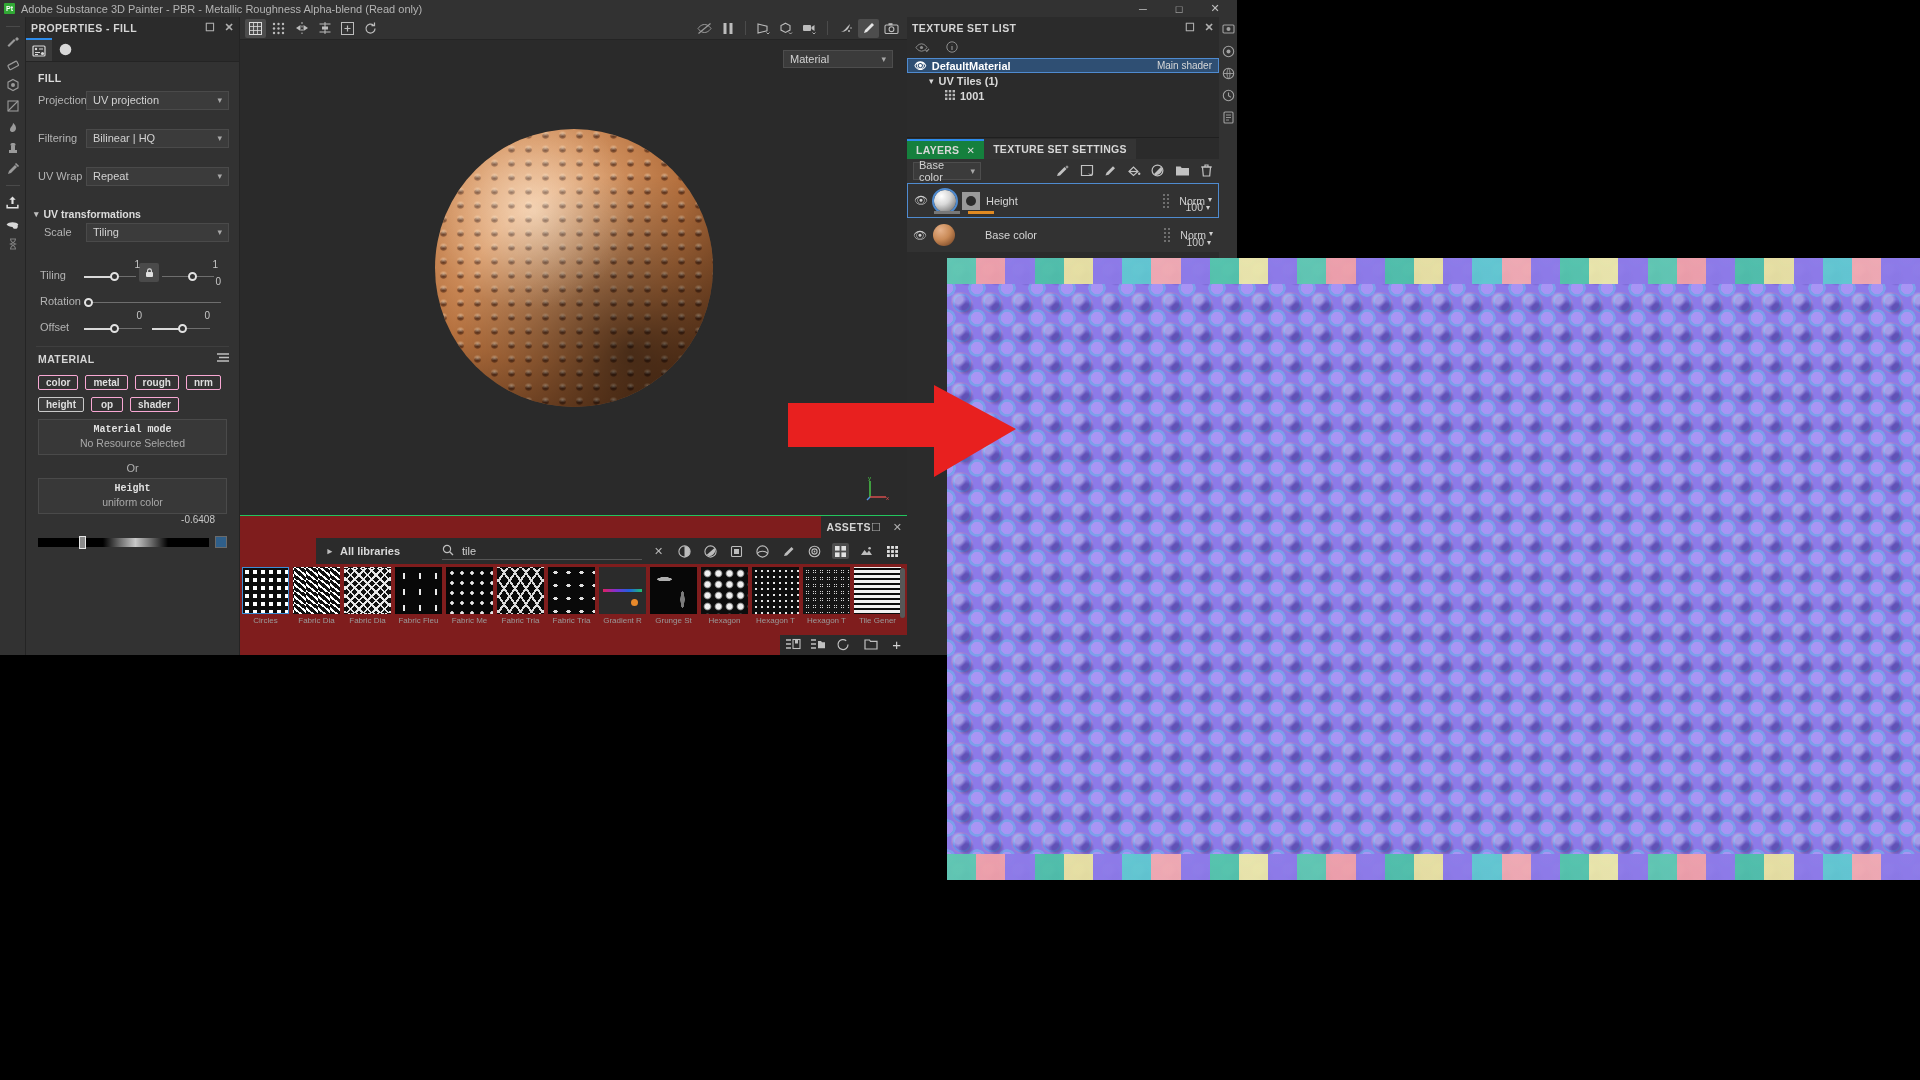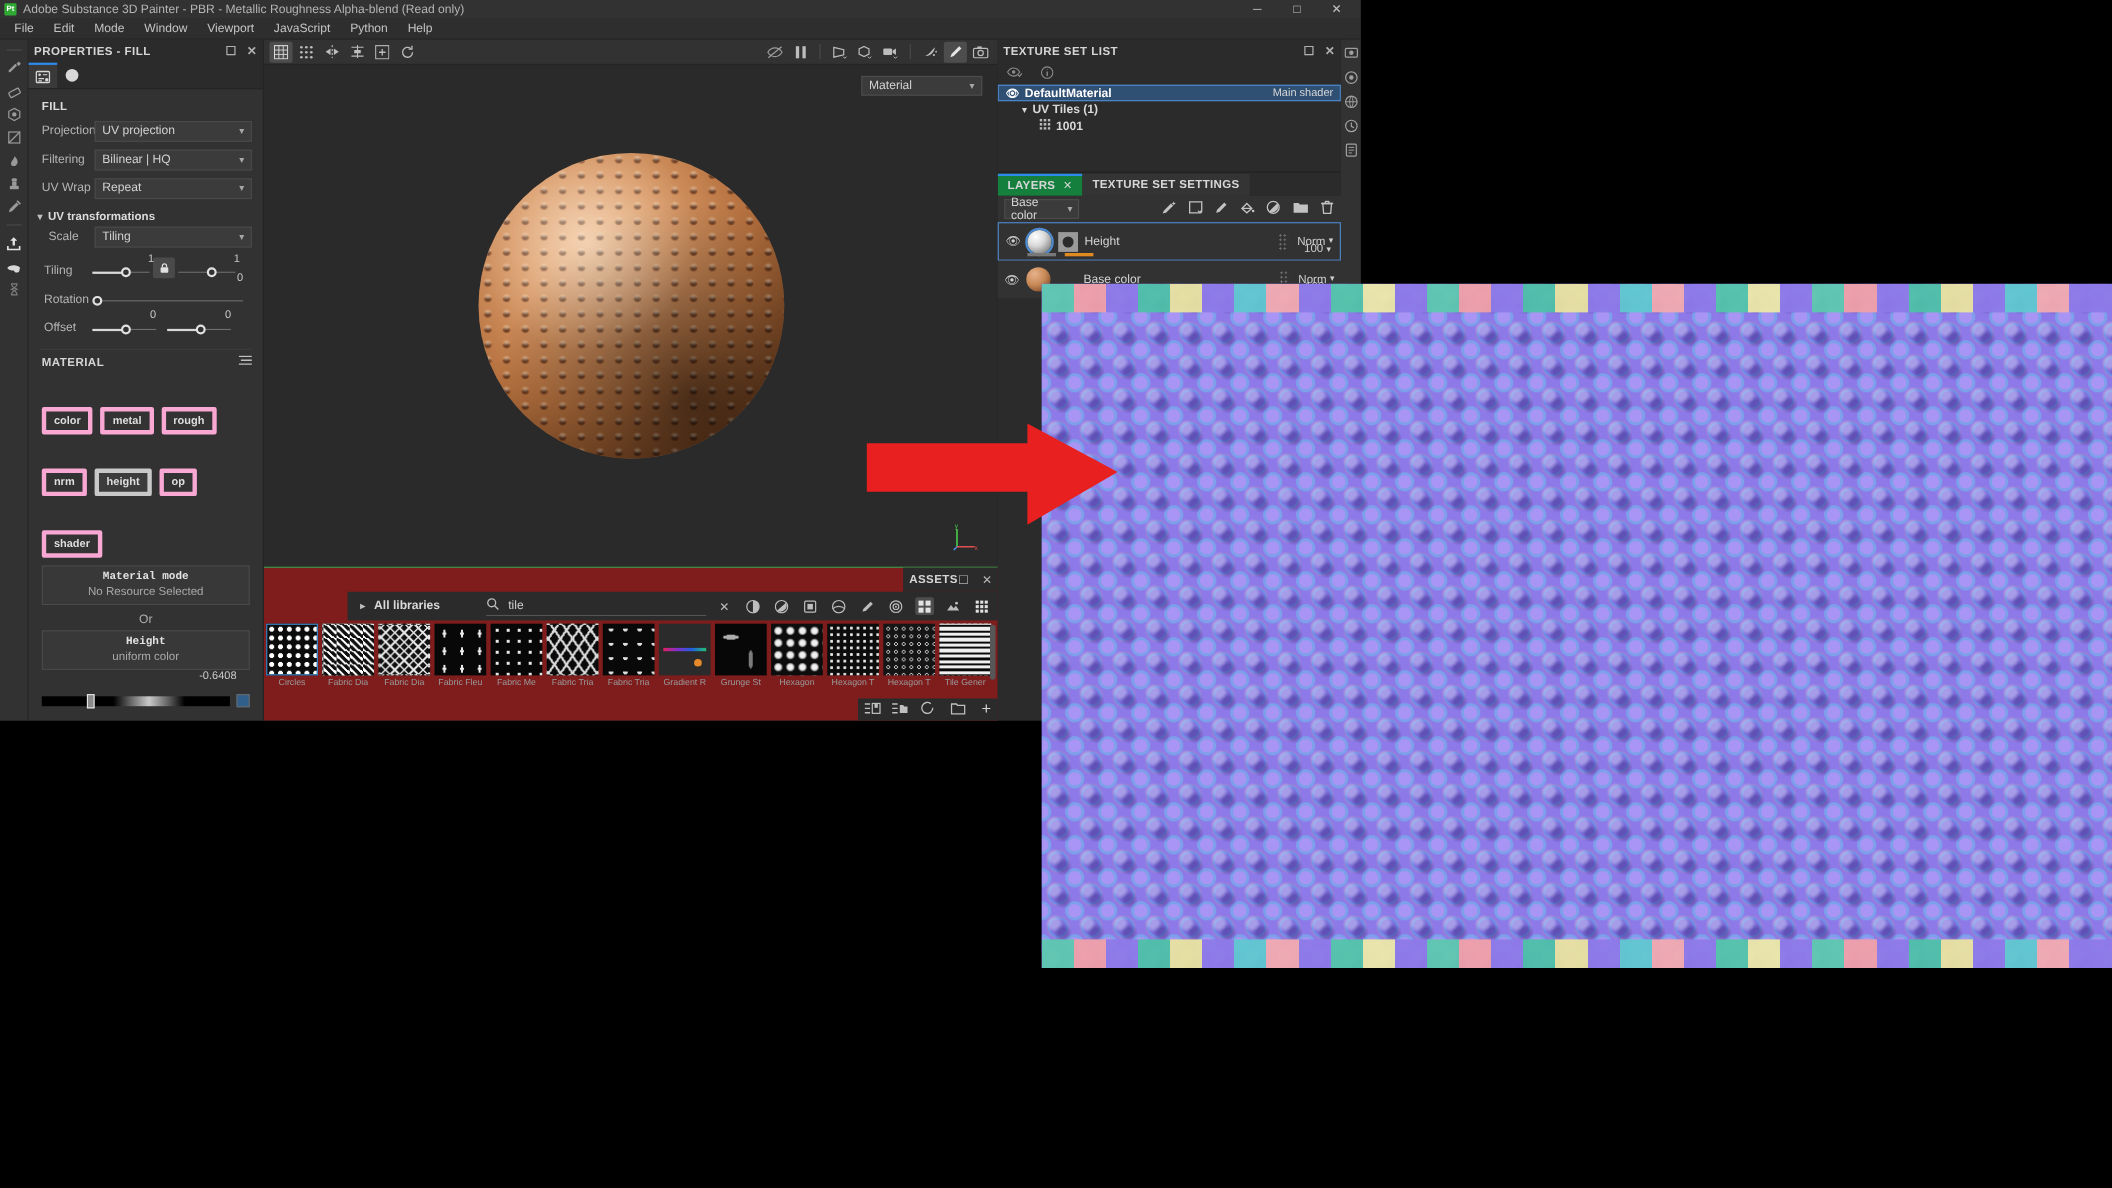--- a/index.html
+++ b/index.html
@@ -63,21 +63,21 @@
     height:21px; background:#2b2b2b; display:flex; align-items:center;
     padding:0 5px; font-size:10.5px; font-weight:bold; letter-spacing:.4px;
     color:#d5d5d5;
   }
   .panelhdr .hicons{margin-left:auto;display:flex;gap:9px;align-items:center;color:#b0b0b0;font-size:11px;}
   .proptabs{height:24px;background:#2b2b2b;display:flex;border-bottom:1px solid #242424;}
   .proptab{width:26px;display:flex;align-items:center;justify-content:center;color:#c6c6c6;}
   .proptab.active{background:#3a3a3a;border-top:2px solid #2d8ceb;}
   .propscroll{flex:1;overflow:hidden;padding:6px 0 0 0;}
   .secttl{font-size:10.5px;font-weight:bold;color:#dcdcdc;padding:4px 0 6px 12px;letter-spacing:.3px;}
-  .row{display:flex;align-items:center;height:20px;margin-bottom:6px;padding-left:12px;}
+  .row{display:flex;align-items:center;height:20px;margin-bottom:18px;padding-left:12px;}
   .row .lbl{width:48px;font-size:11px;color:#b4b4b4;}
   .combo{
     flex:1;margin-right:10px;height:19px;background:#3b3b3b;border:1px solid #4a4a4a;
     display:flex;align-items:center;padding:0 6px;font-size:11px;color:#d2d2d2;
     position:relative;
   }
   .combo .cv{flex:1;white-space:nowrap;overflow:hidden;}
   .combo .carr{font-size:9px;color:#a8a8a8;}
   .grouphdr{display:flex;align-items:center;gap:5px;padding:4px 0 2px 8px;font-size:10.5px;font-weight:bold;color:#dcdcdc;}
   .grouphdr .chev{font-size:9px;color:#bfbfbf;}
@@ -85,24 +85,23 @@
   .srow .slbl{width:44px;font-size:11px;color:#b4b4b4;padding-bottom:3px;}
   .sld{position:relative;height:22px;flex:1;}
   .sld .trk{position:absolute;left:0;right:0;top:14px;height:1px;background:#6e6e6e;}
   .sld .trkf{position:absolute;left:0;top:14px;height:2px;background:#d9d9d9;}
   .sld .knb{position:absolute;top:10px;width:9px;height:9px;border-radius:50%;border:2px solid #e2e2e2;background:#323232;}
   .sld .val{position:absolute;right:6px;top:-1px;font-size:10px;color:#c8c8c8;}
   .lockbtn{width:20px;height:19px;background:#4a4a4a;border-radius:2px;display:flex;align-items:center;justify-content:center;margin:0 3px 2px 3px;}
   .divline{height:1px;background:#3f3f3f;margin:10px 10px 0 10px;}
   .chips{display:flex;flex-wrap:wrap;gap:7px;padding:4px 12px 0 12px;}
   .chip{
-    height:25px;min-width:32px;padding:0 7px;border:4px solid #f9a8d4;border-radius:2px;
+    height:15px;min-width:32px;padding:0 7px;border:1px solid #f9a8d4;border-radius:2px;
     display:flex;align-items:center;justify-content:center;font-size:10px;font-weight:bold;color:#dedede;
     background:#333;
-    margin-top:24px;
   }
   .chip.on{border-color:#c9c9c9;background:#3c3c3c;}
   .boxbtn{
     margin:7px 12px 0 12px;background:#383838;border:1px solid #4a4a4a;
     padding:4px 0 5px 0;text-align:center;
   }
   .boxbtn .bt{font-size:10px;font-weight:bold;color:#e2e2e2;font-family:Liberation Mono, monospace;}
   .boxbtn .bs{font-size:10.5px;color:#a9a9a9;margin-top:2px;}
   .orline{text-align:center;font-size:11px;color:#b0b0b0;margin-top:7px;}
   .gradrow{display:flex;align-items:center;padding:0 12px;margin-top:9px;gap:6px;}
@@ -247,30 +246,20 @@
   <div class="titlebar">
     <div class="appicon">Pt</div>
     <div class="title">Adobe Substance 3D Painter - PBR - Metallic Roughness Alpha-blend (Read only)</div>
     <div class="wbtns">
       <div class="wbtn">─</div>
       <div class="wbtn">□</div>
       <div class="wbtn close">✕</div>
     </div>
   </div>
 
-  <div class="menubar">
-    <div class="mi">File</div>
-    <div class="mi">Edit</div>
-    <div class="mi">Mode</div>
-    <div class="mi">Window</div>
-    <div class="mi">Viewport</div>
-    <div class="mi">JavaScript</div>
-    <div class="mi">Python</div>
-    <div class="mi">Help</div>
-  </div>
 
   <div class="appbody">
 
     <div class="rail">
       <div class="rsep"></div>
       <div class="ricon">
         <svg width="14" height="14" viewBox="0 0 14 14">
             <path d="M3 11l1.5-1.5 5-5L8 3l-5 5L1.5 9.5 3 11z" fill="#9a9a9a"></path>
             <path d="M9 3l2-2 2 2-2 2z" fill="#9a9a9a"></path>
           </svg>

